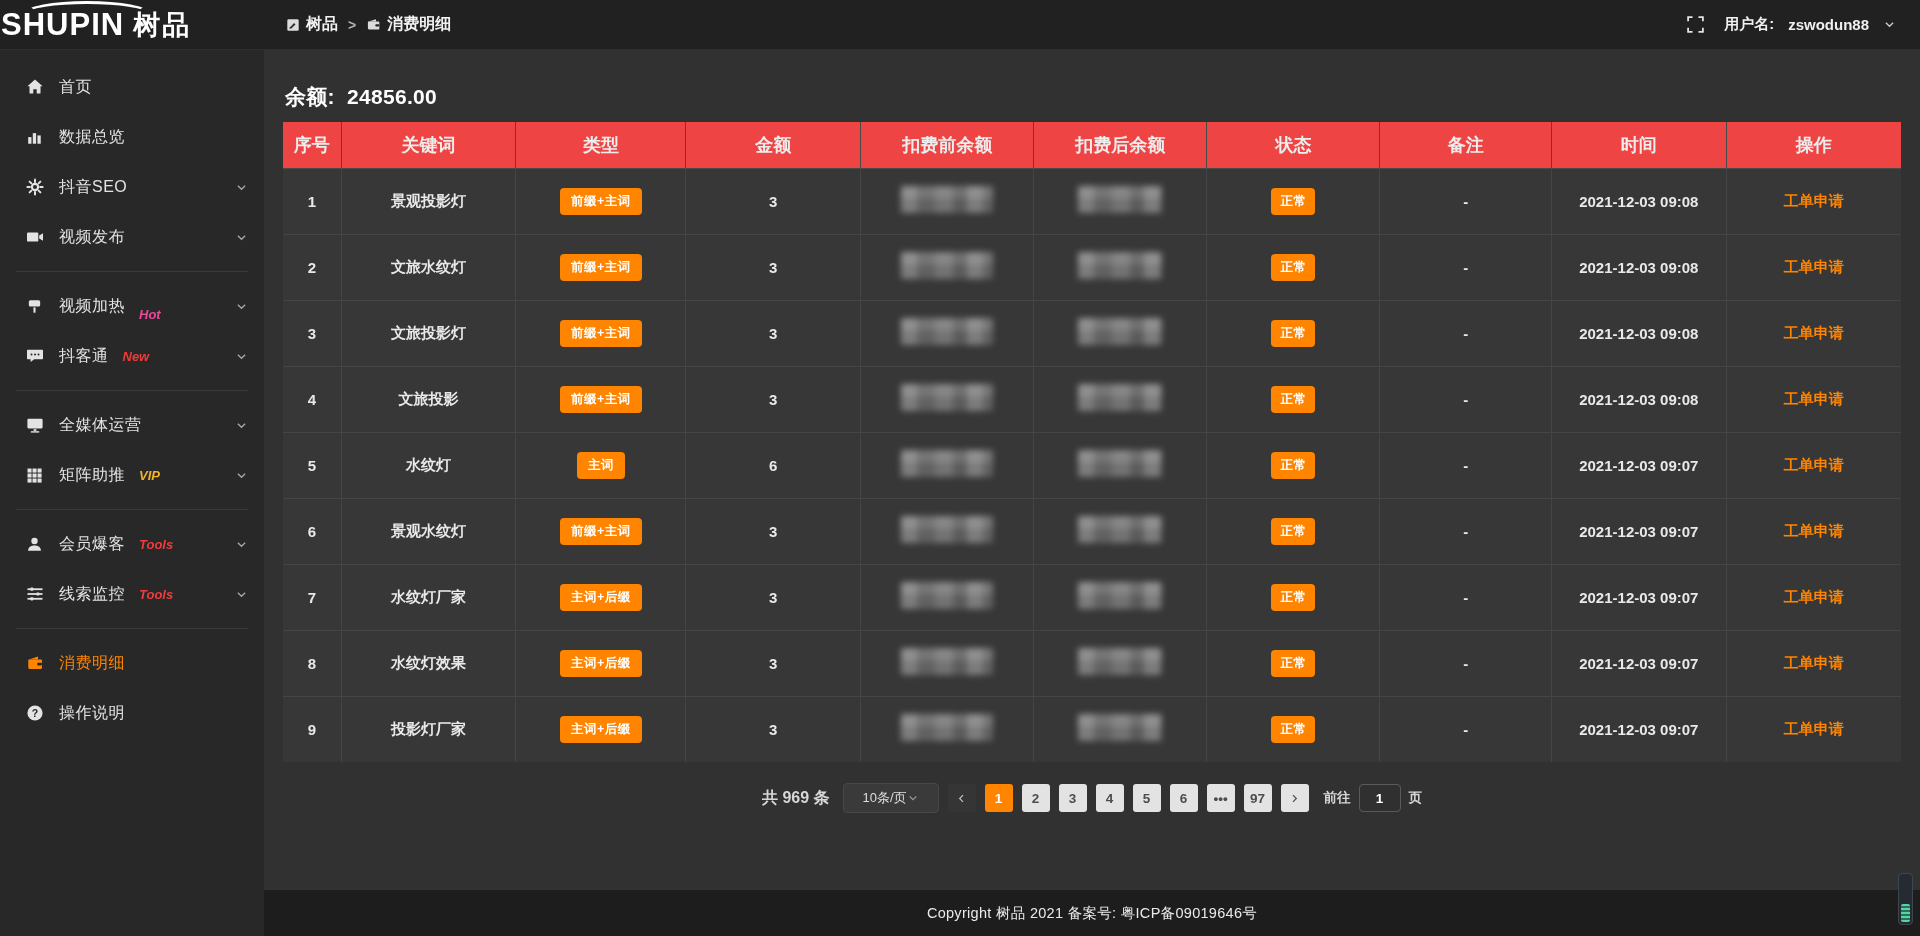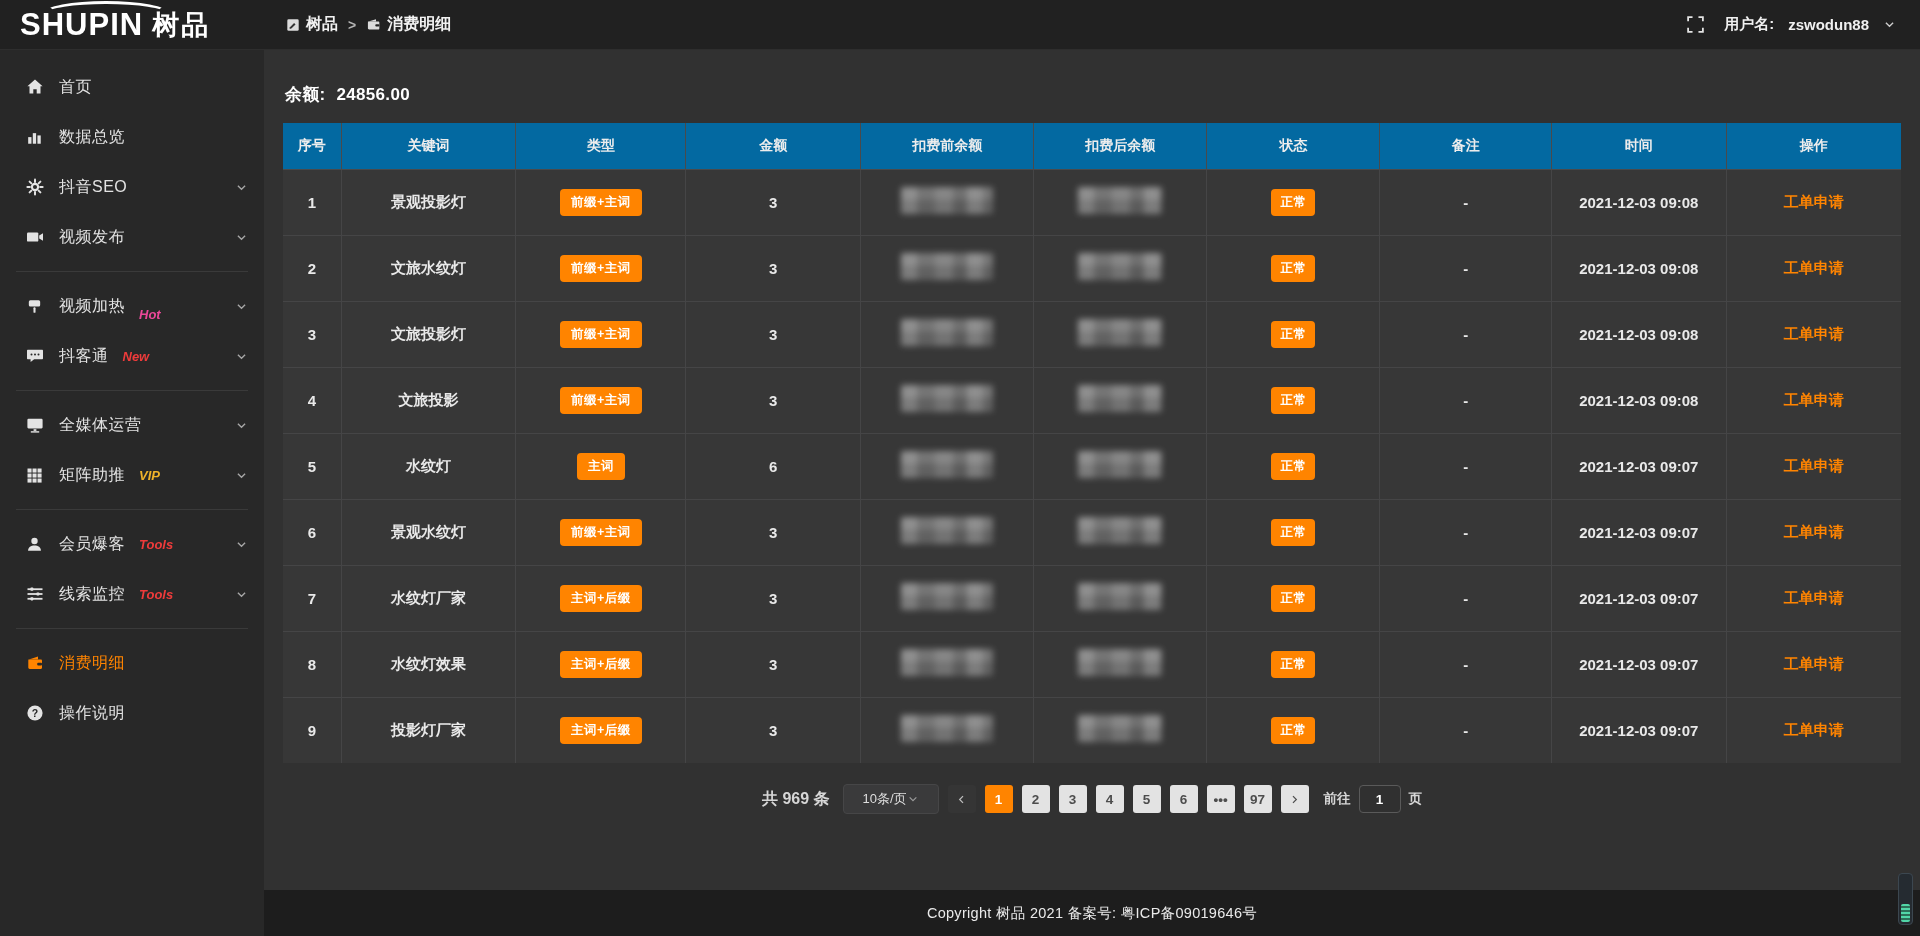--- a/index.html
+++ b/index.html
@@ -10,21 +10,21 @@
   }
 
   
   .topbar {
     position:absolute; top:0; left:0; width:1920px; height:50px;
     background:#212121; display:flex; align-items:center; z-index:5;
     border-bottom:1px solid #2e2e2e;
   }
   .logo {
     width:264px; height:50px; display:flex; align-items:center;
-    padding-left:20px; position:relative; flex:none;
+    padding-left:1px; position:relative; flex:none;
   }
   .logo-en {
     font-size:31px; font-weight:800; color:#fff; letter-spacing:1px;
     position:relative; line-height:1;
   }
   .logo-en::before {
     content:""; position:absolute; top:-8px; left:24px; width:118px; height:18px;
     border:3px solid transparent; border-top-color:#fff; border-radius:50%;
   }
   .logo-cn { font-size:27px; font-weight:800; color:#fff; margin-left:9px; letter-spacing:2px; }
@@ -54,26 +54,26 @@
   .side-label { margin-left:15px; font-weight:400; letter-spacing:.5px; }
   .side-tag { margin-left:14px; font-size:13px; font-style:italic; font-weight:800; }
   .side-chevron { margin-left:auto; color:#a8a8a8; display:flex; }
   .side-divider { height:1px; background:#3a3a3a; margin:9px 16px; }
 
   
   .main {
     position:absolute; top:50px; left:264px; width:1656px; bottom:0;
     background:#313131; padding:0 19px;
   }
-  .balance { margin:33px 0 17px 2px; font-size:17px; font-weight:800; color:#fff; letter-spacing:.3px; }
+  .balance { margin:33px 0 11px 2px; font-size:21px; font-weight:800; color:#fff; letter-spacing:.3px; }
   .balance b { margin-left:6px; }
 
   table.data { width:100%; border-collapse:collapse; table-layout:fixed; }
   table.data th {
-    height:46px; background:#0369a1; color:#ededed; font-size:14px; font-weight:700;
+    height:46px; background:#ef4444; color:#ededed; font-size:18px; font-weight:700;
     border-right:1px solid #4a4a4b; border-bottom:1px solid #4a4a4b;
   }
   table.data th:last-child { border-right:none; }
   table.data td {
     height:66px; background:#373737; color:#e9e9e9; font-size:15px; font-weight:700;
     text-align:center; vertical-align:middle;
     border-right:1px solid #454546; border-bottom:1px solid #454546;
   }
   table.data td:last-child { border-right:none; }
   table.data tr:last-child td { border-bottom:none; }

